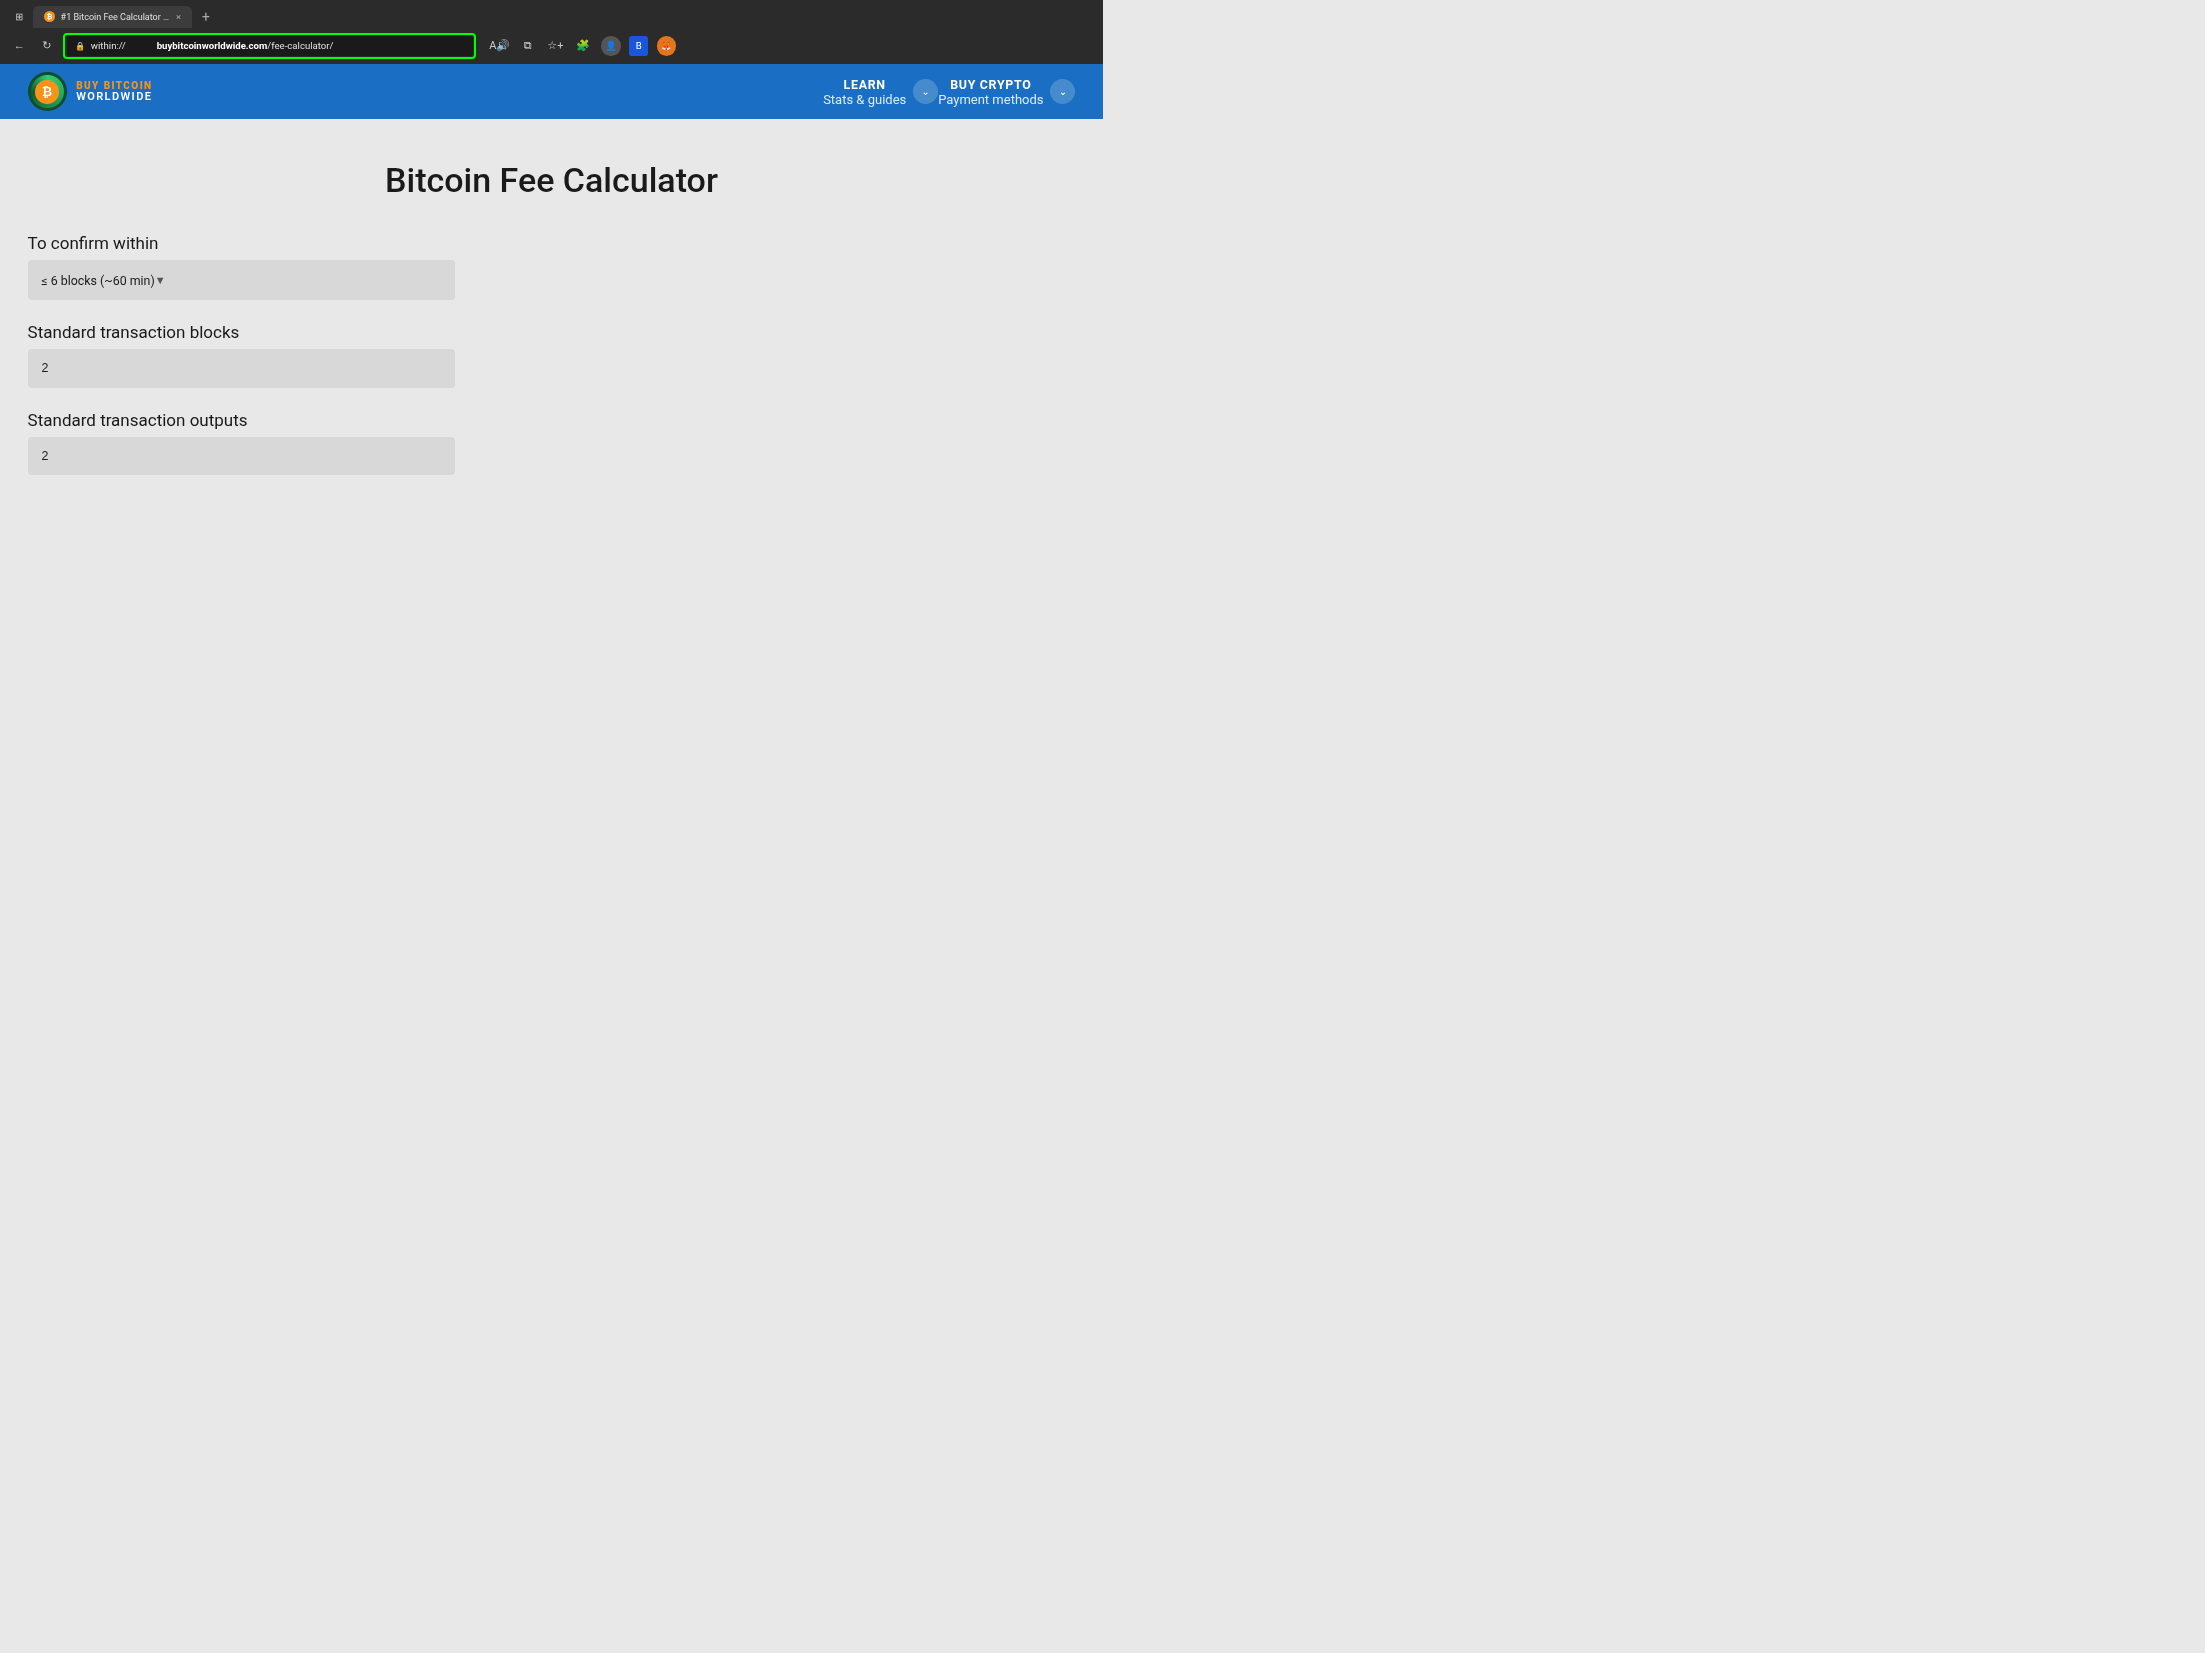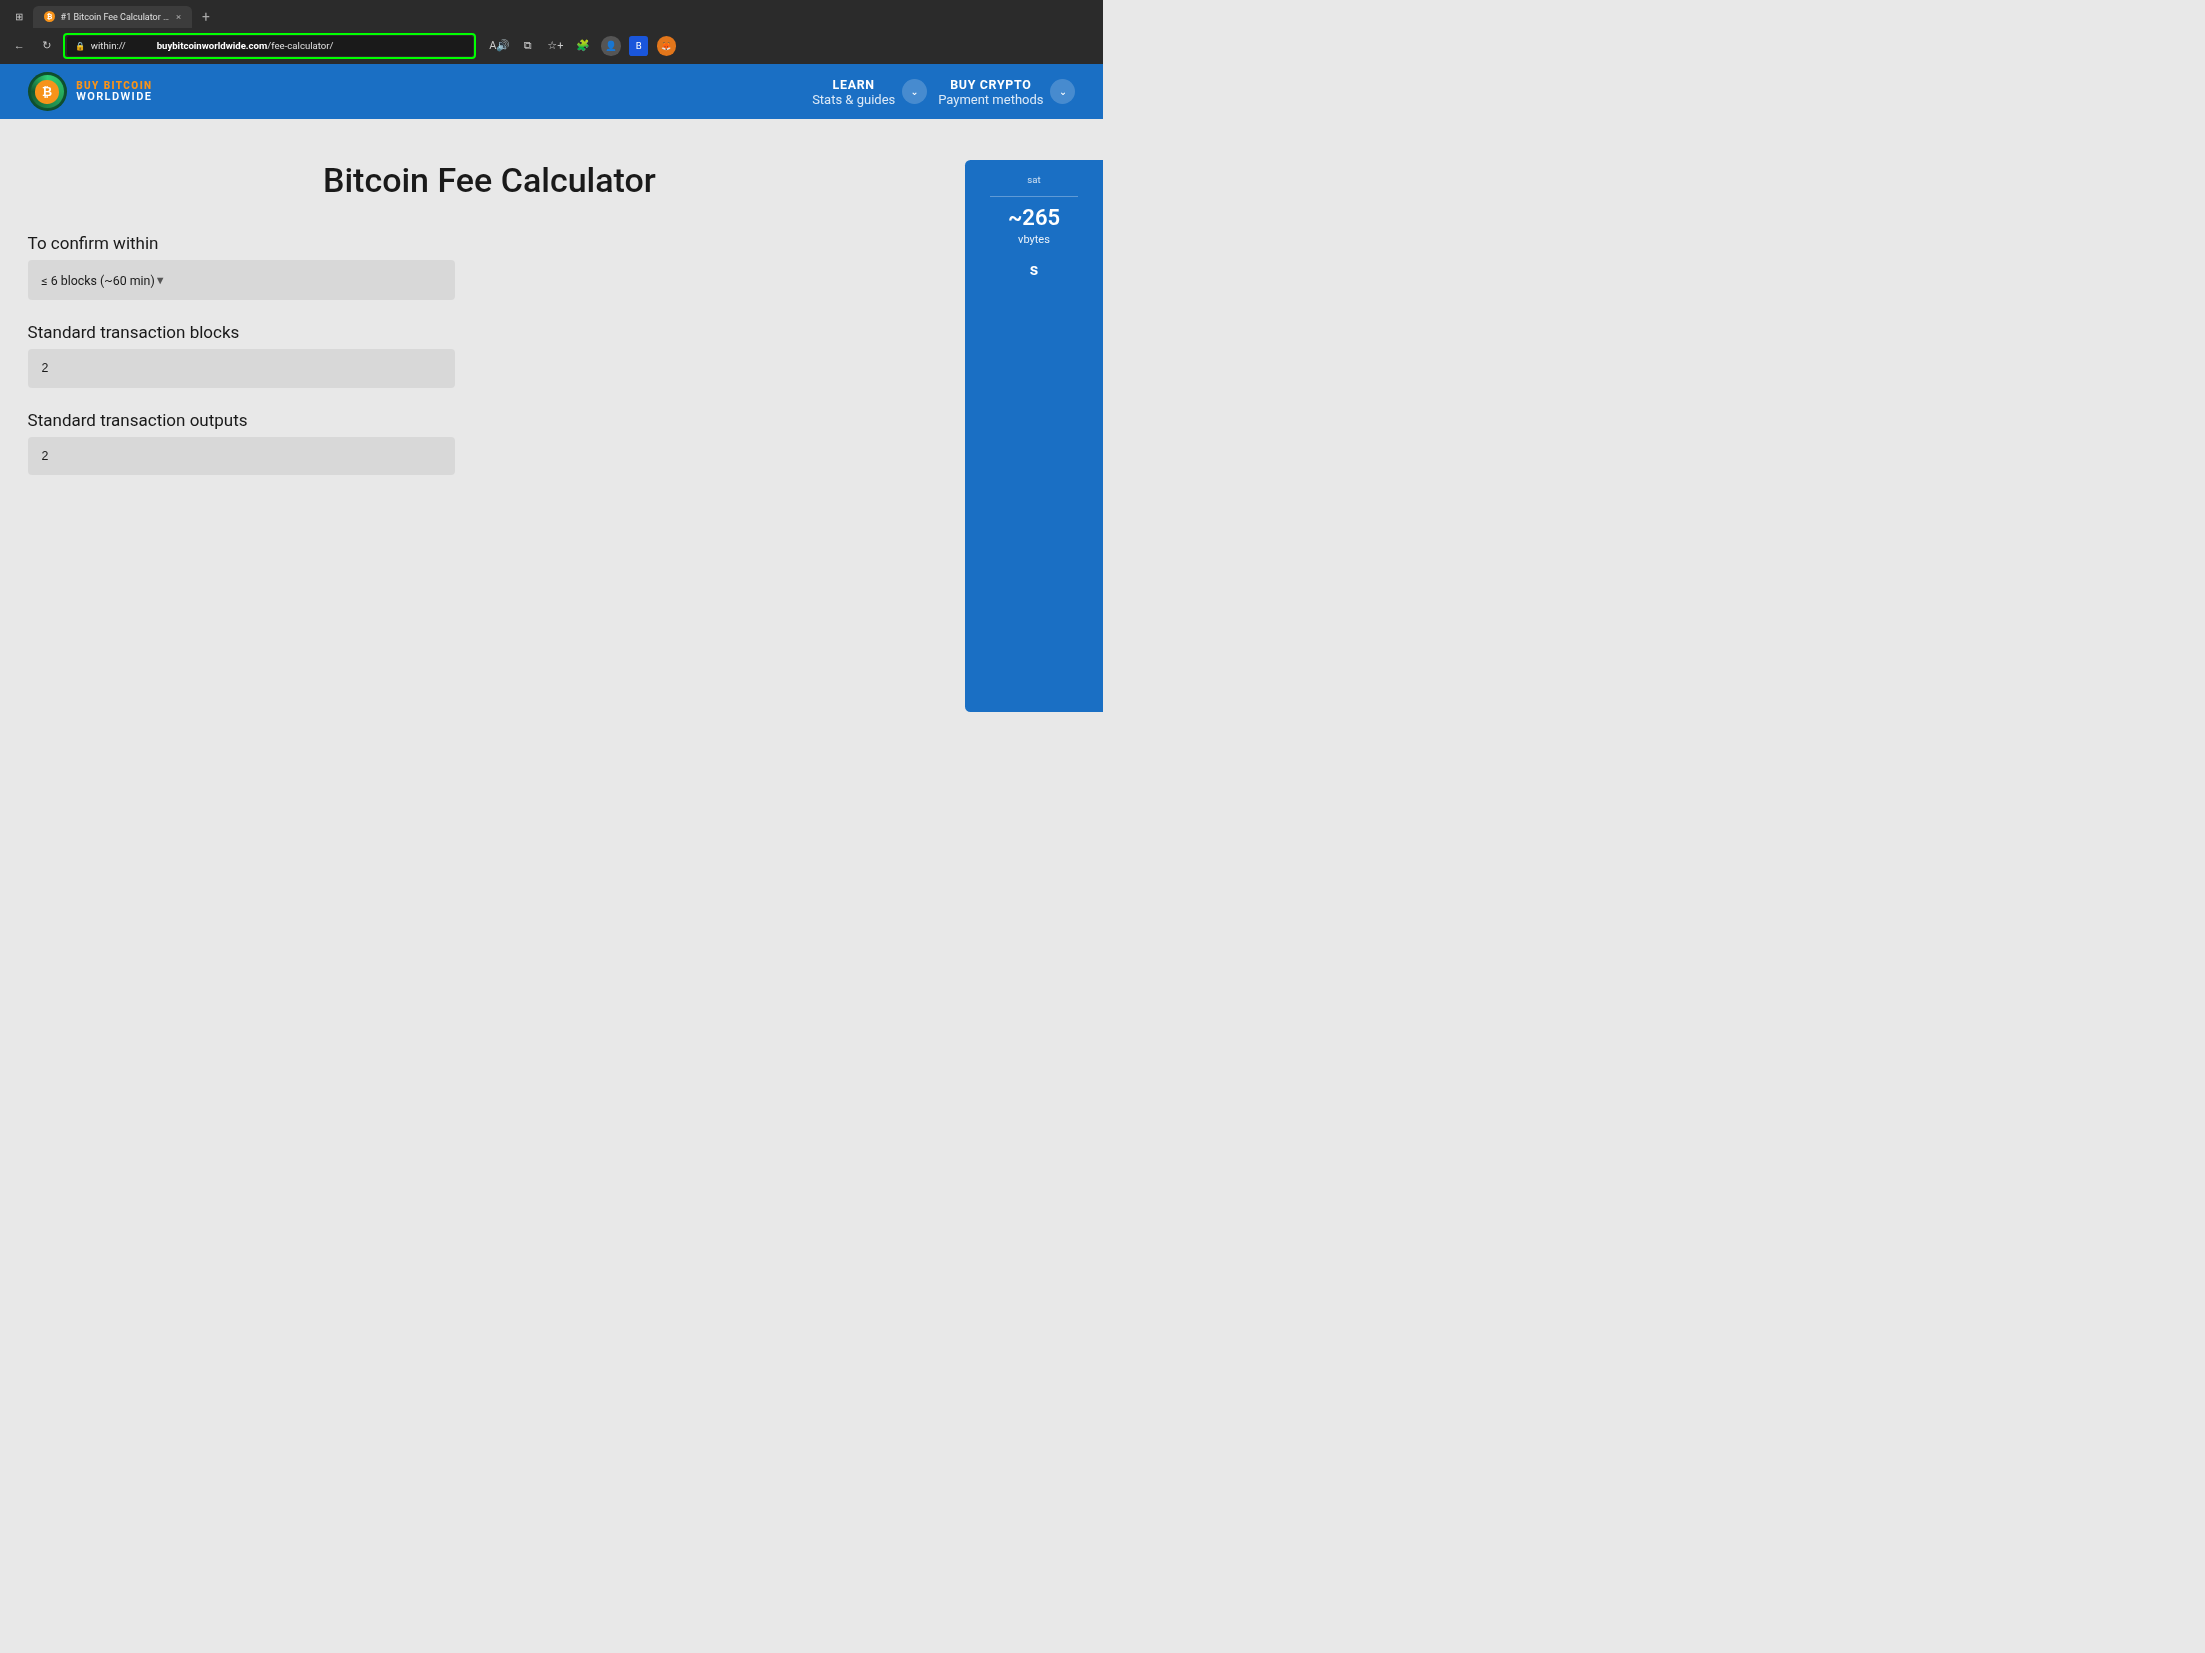--- a/index.html
+++ b/index.html
@@ -247,21 +247,20 @@
       font-size: 11px;
       font-weight: 600;
       letter-spacing: 1.4px;
       line-height: 1.1;
     }
 
     .nav-right {
       margin-left: auto;
       display: flex;
       align-items: center;
-      gap: 11px;
     }
 
     .nav-item {
       display: flex;
       align-items: center;
       gap: 6.9px;
       cursor: pointer;
     }
 
     .nav-item-text {
@@ -516,21 +515,14 @@
       <label class="form-label">Standard transaction blocks</label>
       <input class="input-field" type="text" value="2" style="">
     </div>
 
     <div class="form-group">
       <label class="form-label">Standard transaction outputs</label>
       <input class="input-field" type="text" value="2" style="">
     </div>
   </div>
 
-  <div class="right-panel">
-    <div class="panel-label">sat</div>
-    <div class="panel-divider"></div>
-    <div class="panel-value">~265</div>
-    <div class="panel-unit">vbytes</div>
-    <div class="panel-value" style="font-size:16.5px;">s</div>
-  </div>
 </div>
 
 
 </body></html>

